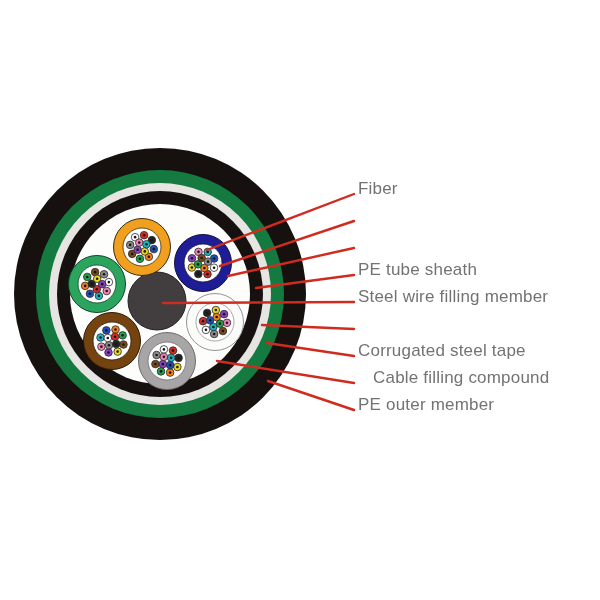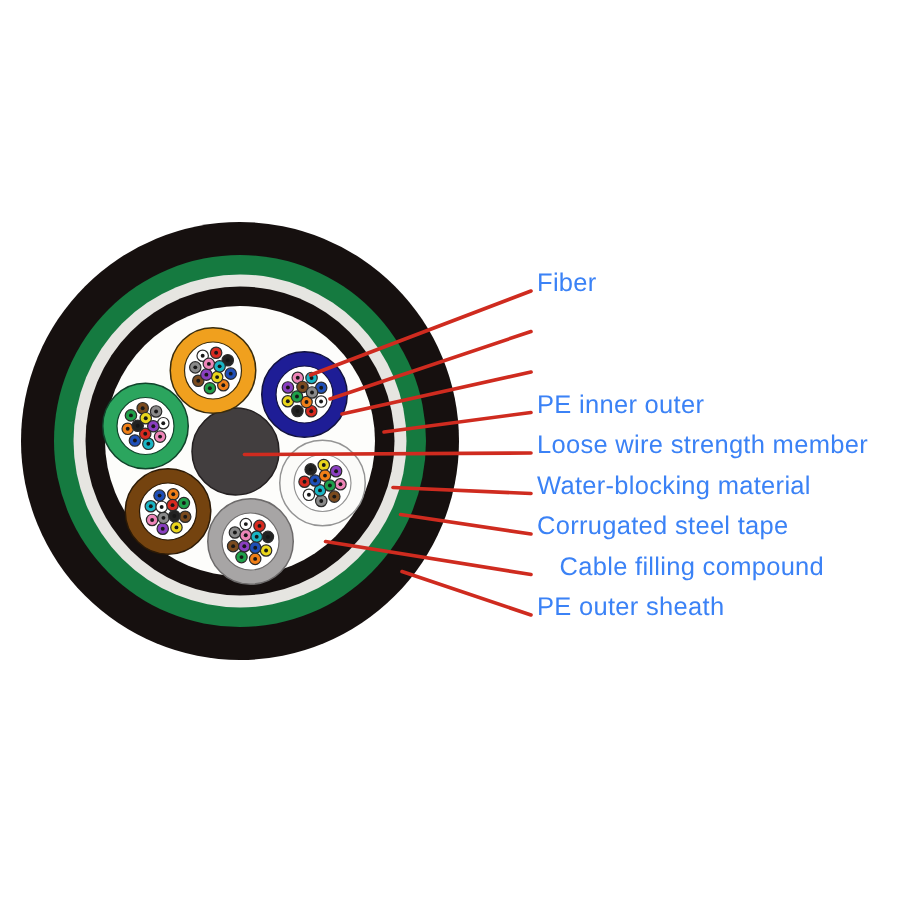--- a/index.html
+++ b/index.html
@@ -11,21 +11,21 @@
     font-family:"Liberation Sans", sans-serif;
   }
   #cable-svg{position:absolute;left:0;top:0;}
   .callout-label{
     position:absolute;
     left:358px;
     height:24px;
     line-height:24px;
     font-size:17px;
     letter-spacing:0.2px;
-    color:#3b82f6;
+    color:#737373;
     white-space:nowrap;
   }
 </style>
 </head>
 <body>
 
 <div id="stage">
   <svg id="cable-svg" width="600" height="600" viewBox="0 0 600 600">
       <circle cx="160" cy="294" r="146" fill="#16100f"></circle>
       <circle cx="160" cy="294" r="124" fill="#157a40"></circle>
@@ -194,19 +194,18 @@
       <line x1="228" y1="276" x2="354" y2="248" stroke="#cf2b1f" stroke-width="2.4" stroke-linecap="round"></line>
       <line x1="256" y1="288" x2="354" y2="275" stroke="#cf2b1f" stroke-width="2.4" stroke-linecap="round"></line>
       <line x1="163" y1="303" x2="354" y2="302" stroke="#cf2b1f" stroke-width="2.4" stroke-linecap="round"></line>
       <line x1="262" y1="325" x2="354" y2="329" stroke="#cf2b1f" stroke-width="2.4" stroke-linecap="round"></line>
       <line x1="267" y1="343" x2="354" y2="356" stroke="#cf2b1f" stroke-width="2.4" stroke-linecap="round"></line>
       <line x1="217" y1="361" x2="354" y2="383" stroke="#cf2b1f" stroke-width="2.4" stroke-linecap="round"></line>
       <line x1="268" y1="381" x2="354" y2="410" stroke="#cf2b1f" stroke-width="2.4" stroke-linecap="round"></line>
     </svg>
 
   <div class="callout-label" style="left: 358px; top: 177px;">Fiber</div>
-  <div class="callout-label" style="left: 358px; top: 258px;">PE inner outer</div>
-  <div class="callout-label" style="left: 358px; top: 285px;">Loose wire strength member</div>
-  <div class="callout-label" style="left: 358px; top: 312px;">Water-blocking material</div>
+  <div class="callout-label" style="left: 358px; top: 258px;">PE tube sheath</div>
+  <div class="callout-label" style="left: 358px; top: 285px;">Steel wire filling member</div>
   <div class="callout-label" style="left: 358px; top: 339px;">Corrugated steel tape</div>
   <div class="callout-label" style="left: 358px; top: 366px; margin-left: 15px;">Cable filling compound</div>
-  <div class="callout-label" style="left: 358px; top: 393px;">PE outer sheath</div>
+  <div class="callout-label" style="left: 358px; top: 393px;">PE outer member</div>
 </div>
 
 </body></html>

